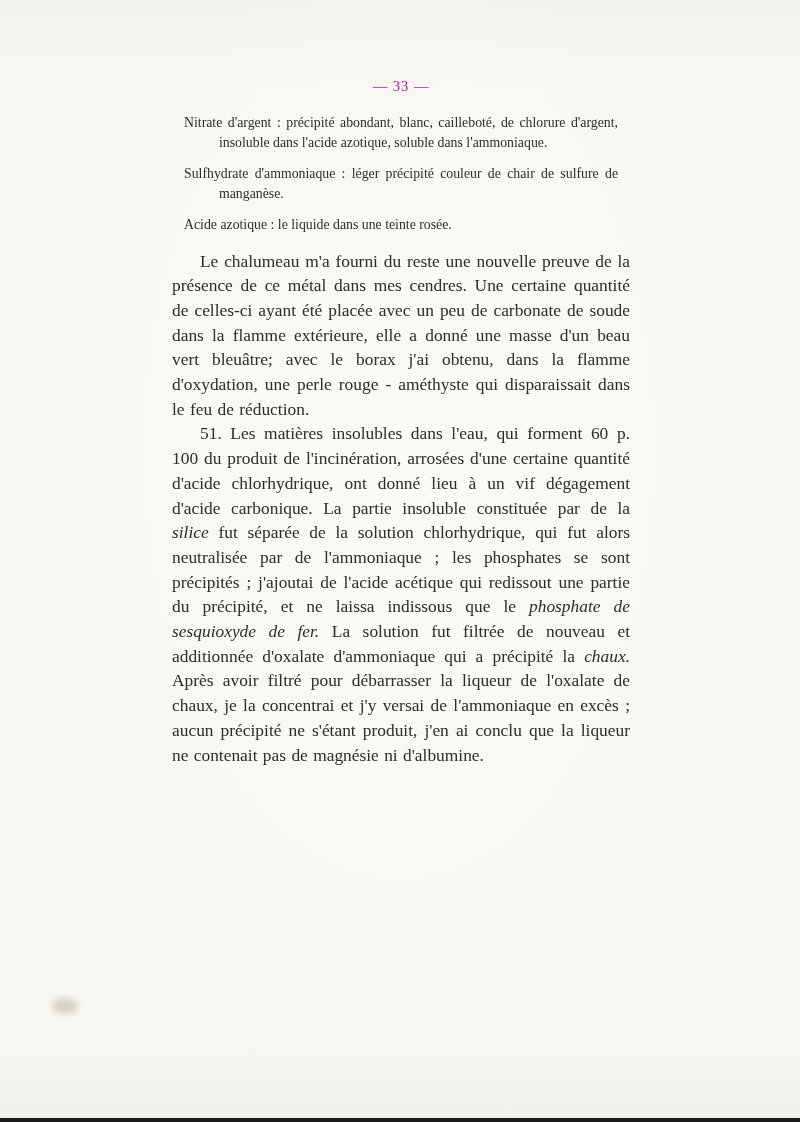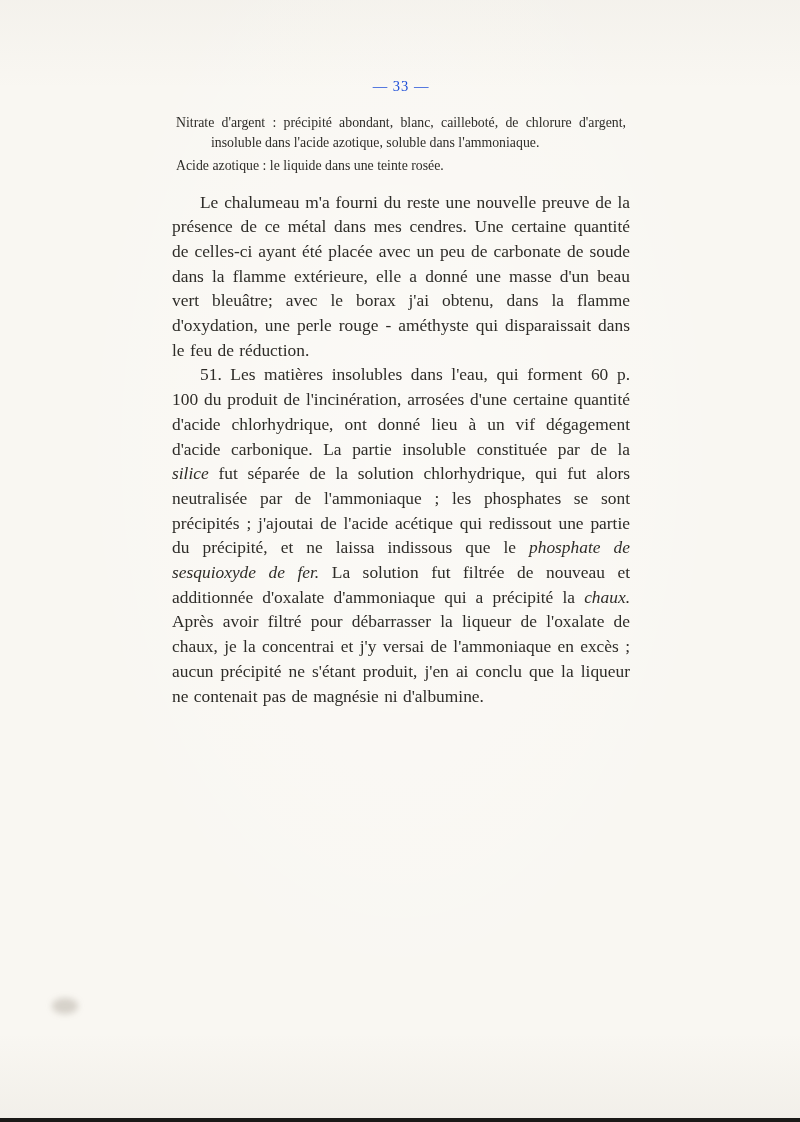--- a/index.html
+++ b/index.html
@@ -45,30 +45,30 @@
     position: absolute;
     left: 172px;
     top: 78px;
     width: 458px;
     color: var(--ink, #2e2c28);
   }
   .page-number {
     text-align: center;
     font-size: 14.5px;
     letter-spacing: 1px;
-    color: #1d4ed8;
+    color: #a21caf;
     margin-bottom: 18px;
   }
   .notes {
     font-size: 13.8px;
     line-height: 19.5px;
     text-align: justify;
   }
   .notes p.note {
-    margin: 4px;
+    margin: 12px;
     padding-left: 35px;
     text-indent: -35px;
   }
   .body-text {
     margin-top: 14px;
     font-size: 17.4px;
     line-height: 24.7px;
     text-align: justify;
     word-spacing: 1px;
   }
@@ -85,20 +85,21 @@
 <body style="--paper: #f9f7f2; --ink: #2e2c28;">
 
 <div class="scan-surface"></div>
 <div class="scan-smudge"></div>
 
 <div class="content">
   <div class="page-number">— 33 —</div>
 
   <div class="notes">
       <p class="note">Nitrate d'argent : précipité abondant, blanc, cailleboté, de chlorure d'argent, insoluble dans l'acide azotique, soluble dans l'ammoniaque.</p>
+      <p class="note">Sulfhydrate d'ammoniaque : léger précipité couleur de chair de sulfure de manganèse.</p>
       <p class="note">Acide azotique : le liquide dans une teinte rosée.</p>
     </div>
 
   <div class="body-text">
       <p class="para"><span>Le chalumeau m'a fourni du reste une nouvelle preuve de la présence de ce métal dans mes cendres. Une certaine quantité de celles-ci ayant été placée avec un peu de carbonate de soude dans la flamme extérieure, elle a donné une masse d'un beau vert bleuâtre; avec le borax j'ai obtenu, dans la flamme d'oxydation, une perle rouge - améthyste qui disparaissait dans le feu de réduction.</span></p>
       <p class="para"><span>51. Les matières insolubles dans l'eau, qui forment 60 p. 100 du produit de l'incinération, arrosées d'une certaine quantité d'acide chlorhydrique, ont donné lieu à un vif dégagement d'acide carbonique. La partie insoluble constituée par de la </span><span class="it">silice</span><span> fut séparée de la solution chlorhydrique, qui fut alors neutralisée par de l'ammoniaque ; les phosphates se sont précipités ; j'ajoutai de l'acide acétique qui redissout une partie du précipité, et ne laissa indissous que le </span><span class="it">phosphate de sesquioxyde de fer.</span><span> La solution fut filtrée de nouveau et additionnée d'oxalate d'ammoniaque qui a précipité la </span><span class="it">chaux.</span><span> Après avoir filtré pour débarrasser la liqueur de l'oxalate de chaux, je la concentrai et j'y versai de l'ammoniaque en excès ; aucun précipité ne s'étant produit, j'en ai conclu que la liqueur ne contenait pas de magnésie ni d'albumine.</span></p>
     </div>
 </div>
 
 <div class="scan-bottom-edge"></div>

